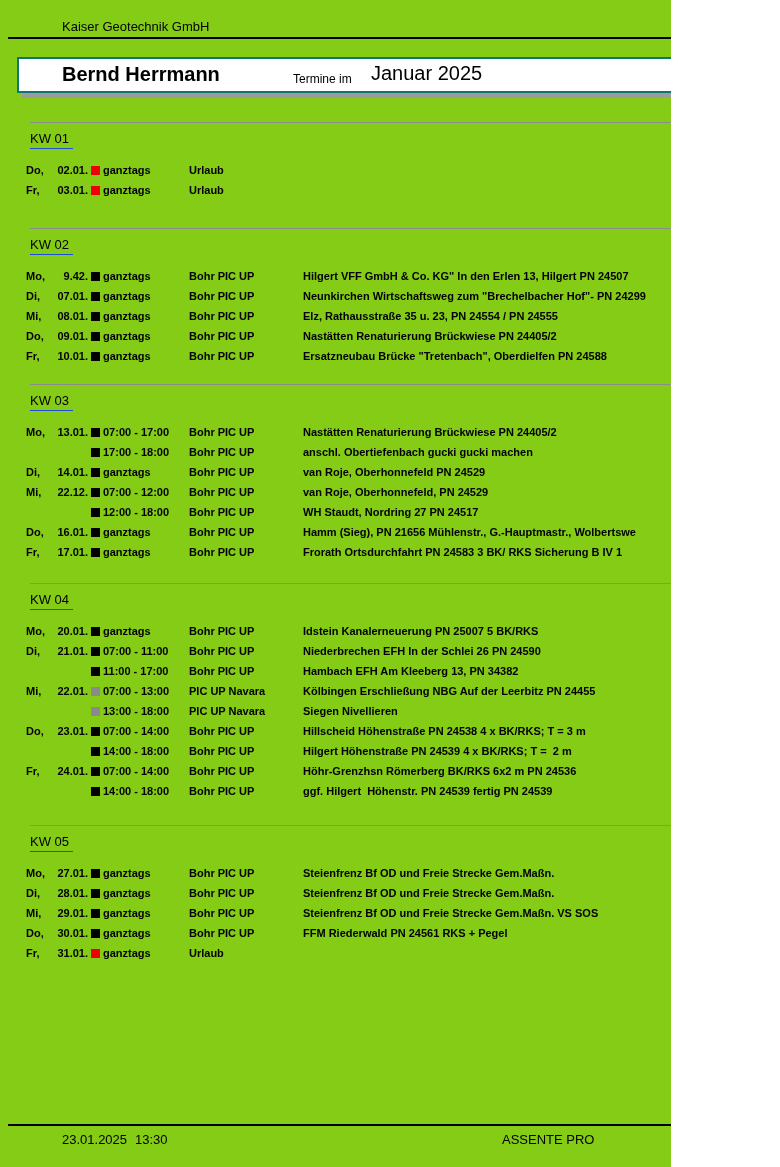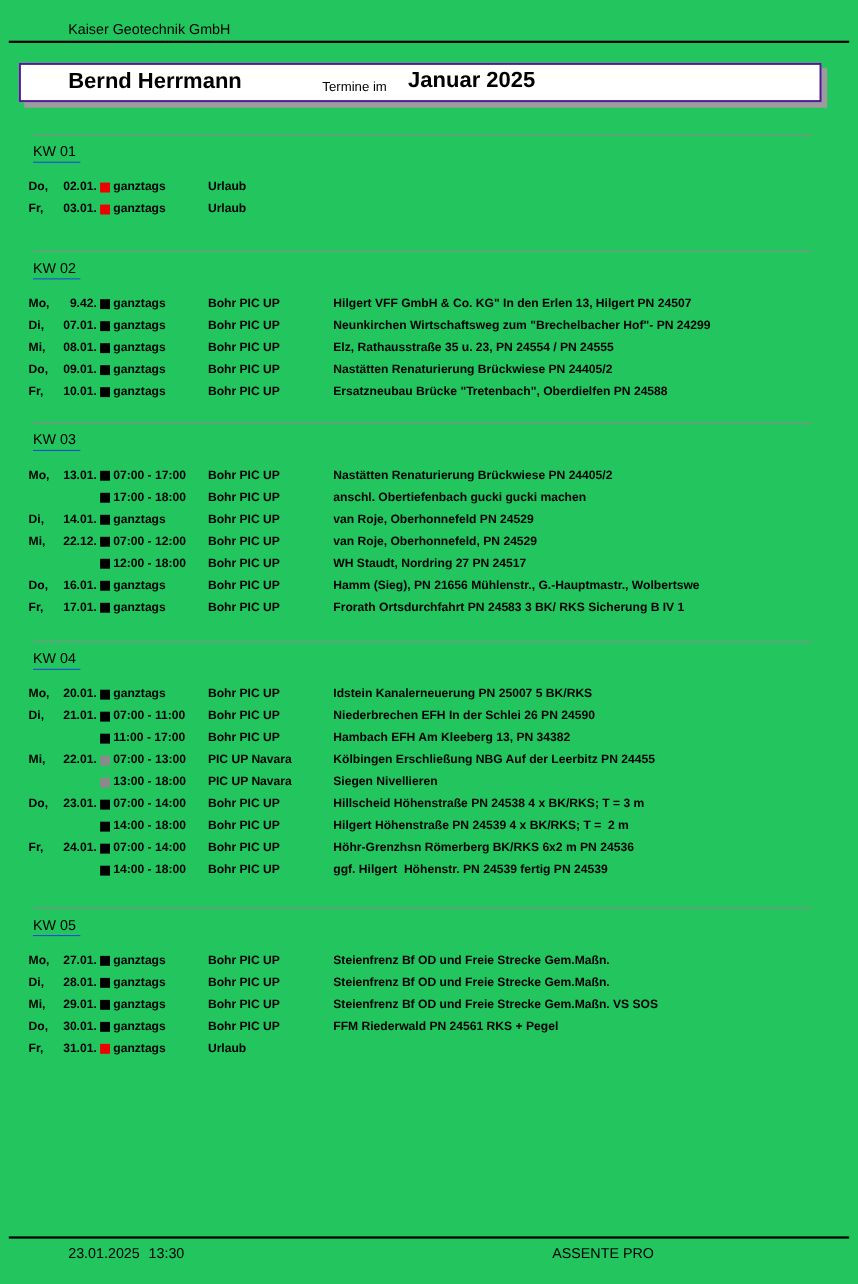--- a/index.html
+++ b/index.html
@@ -1,24 +1,24 @@
 <!DOCTYPE html>
 <html><head>
 <meta charset="utf-8">
 <style>
   html,body{margin:0;padding:0;background:#fff;}
-  .page{position:relative;width:780px;height:1167px;background:#22c55e;
+  .page{position:relative;width:671px;height:1167px;background:#84cc16;
         font-family:"Liberation Sans",sans-serif;color:#000;overflow:hidden;}
   .company{position:absolute;left:62px;top:19px;font-size:13px;white-space:pre;}
   .rule-top{position:absolute;left:8px;top:37px;width:764px;height:2px;background:#000;}
   .titlebox{position:absolute;left:17px;top:57px;width:726px;height:32px;
-            border:2px solid #4c1d95;background:#fff;box-shadow:5px 5px 0 #9c9c9c;}
+            border:2px solid #0f766e;background:#fff;box-shadow:5px 5px 0 #9c9c9c;}
   .tb-name{position:absolute;left:43px;top:4px;font-size:20px;font-weight:bold;white-space:pre;}
   .tb-prefix{position:absolute;left:274px;top:13px;font-size:12px;white-space:pre;}
-  .tb-month{position:absolute;left:352px;top:3px;font-size:20px;white-space:pre;font-weight:bold;}
+  .tb-month{position:absolute;left:352px;top:3px;font-size:20px;white-space:pre;}
   .kw{position:absolute;left:0;width:780px;}
   .sep{position:absolute;left:30px;top:0;width:708px;height:1px;background:#8c8c8c;}
   .kw-head{position:absolute;left:30px;top:7px;}
   .kw-label{font-size:13px;border-bottom:1px solid #1d4ed8;padding:0 4px 2px 0;white-space:pre;}
   .rows{position:absolute;left:0;top:38px;width:780px;}
   .row{display:flex;align-items:center;height:20px;padding-left:26px;font-size:11px;font-weight:bold;}
   .c-day{width:62px;display:flex;justify-content:space-between;white-space:pre;flex:none;}
   .marker{width:9px;height:9px;margin-left:3px;flex:none;}
   .marker[data-color="red"]{background:#ee0000;}
   .marker[data-color="black"]{background:#000000;}

